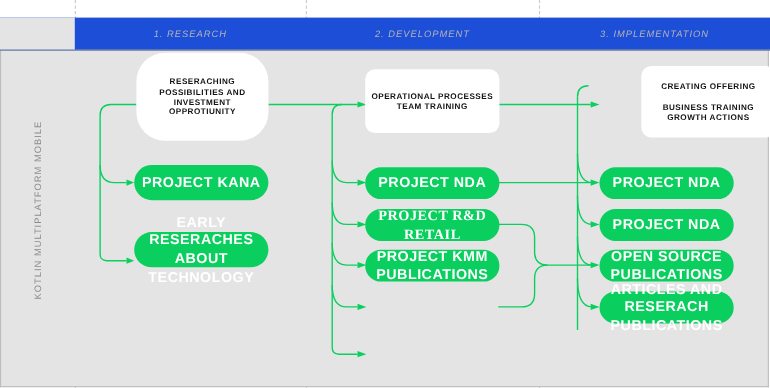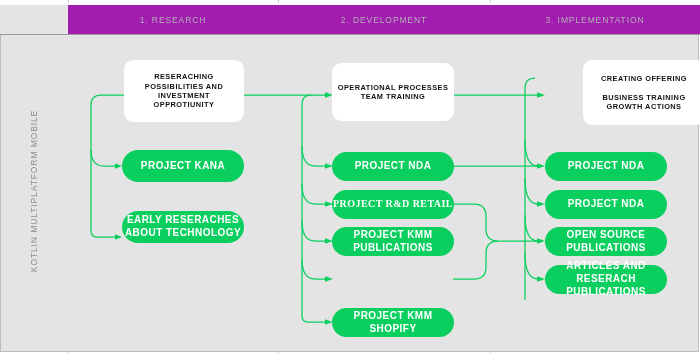--- a/index.html
+++ b/index.html
@@ -6,24 +6,25 @@
   body{
     width:700px;height:353px;
     background:#ffffff;
     font-family:"Liberation Sans", sans-serif;
     overflow:hidden;
   }
   #root{position:relative;width:700px;height:353px;}
 
   
   .header{
-    position:absolute;left:0;top:5px;width:700px;height:30px;
-    background:#a21caf;
+    position:absolute;left:0;top:16px;width:700px;height:30px;
+    background:#1d4ed8;
     border-bottom:1px solid #9a9a9a;
     box-sizing:border-box;
+    font-style:italic;
   }
   .header .corner{
     position:absolute;left:0;top:0;width:68px;height:29px;
     background:#e4e4e4;
   }
   .phase{
     position:absolute;top:0;height:29px;
     display:flex;align-items:center;justify-content:center;
     font-size:8.5px;letter-spacing:.9px;color:#b3b3b3;
     font-weight:400;white-space:nowrap;
@@ -71,21 +72,21 @@
     border-radius:9px;
     color:#121212;
     font-size:7.4px;
     font-weight:bold;
     letter-spacing:.45px;
   }
   .node.pill{
     background:#0ACF5F;
     border-radius:999px;
     color:#ffffff;
-    font-size:10px;
+    font-size:13px;
     font-weight:bold;
     letter-spacing:.45px;
   }
 
   
   svg.links{
     position:absolute;left:0;top:0;width:700px;height:353px;
     z-index:2;pointer-events:none;
   }
   svg.links path{fill:none;stroke:#0ACF5F;stroke-width:1.25;}
@@ -161,21 +162,21 @@
       <path d="M525,88 Q525,78 535,78"></path>
       <path d="M525,140 Q525,166 538,166"></path>
       <path d="M525,178 Q525,204 538,204"></path>
       <path d="M525,215 Q525,241 538,241"></path>
       <path d="M525,253 Q525,279 538,279"></path>
       <polygon points="537,201.2 545,204 537,206.8"></polygon>
       <polygon points="537,276.2 545,279 537,281.8"></polygon>
     </g>
   </svg>
 
-  <div class="node white" style="left:124px;top:60px;width:120px;height:62px;">
+  <div class="node white" style="left:124px;top:48px;width:120px;height:80px;border-radius:26px;">
     <span class="txt">RESERACHING
 POSSIBILITIES AND
 INVESTMENT
 OPPROTIUNITY</span>
   </div>
 
   <div class="node pill" style="left:122px;top:150px;width:122px;height:32px;">
     <span class="txt">PROJECT KANA</span>
   </div>
 
@@ -196,23 +197,20 @@
   <div class="node pill" style="left:332px;top:190px;width:122px;height:29px;font-family:Liberation Serif, serif;">
     <span class="txt">PROJECT R&amp;D RETAIL</span>
   </div>
 
   <div class="node pill" style="left:332px;top:227px;width:122px;height:29px;">
     <span class="txt">PROJECT KMM
 PUBLICATIONS</span>
   </div>
 
 
-  <div class="node pill" style="left:332px;top:308px;width:122px;height:29px;">
-    <span class="txt">PROJECT KMM SHOPIFY</span>
-  </div>
 
   <div class="node white" style="left:545px;top:60px;width:122px;height:65px;margin-left:38px;">
     <span class="txt">CREATING OFFERING
 
 BUSINESS TRAINING
 GROWTH ACTIONS</span>
   </div>
 
   <div class="node pill" style="left:545px;top:152px;width:122px;height:29px;">
     <span class="txt">PROJECT NDA</span>

